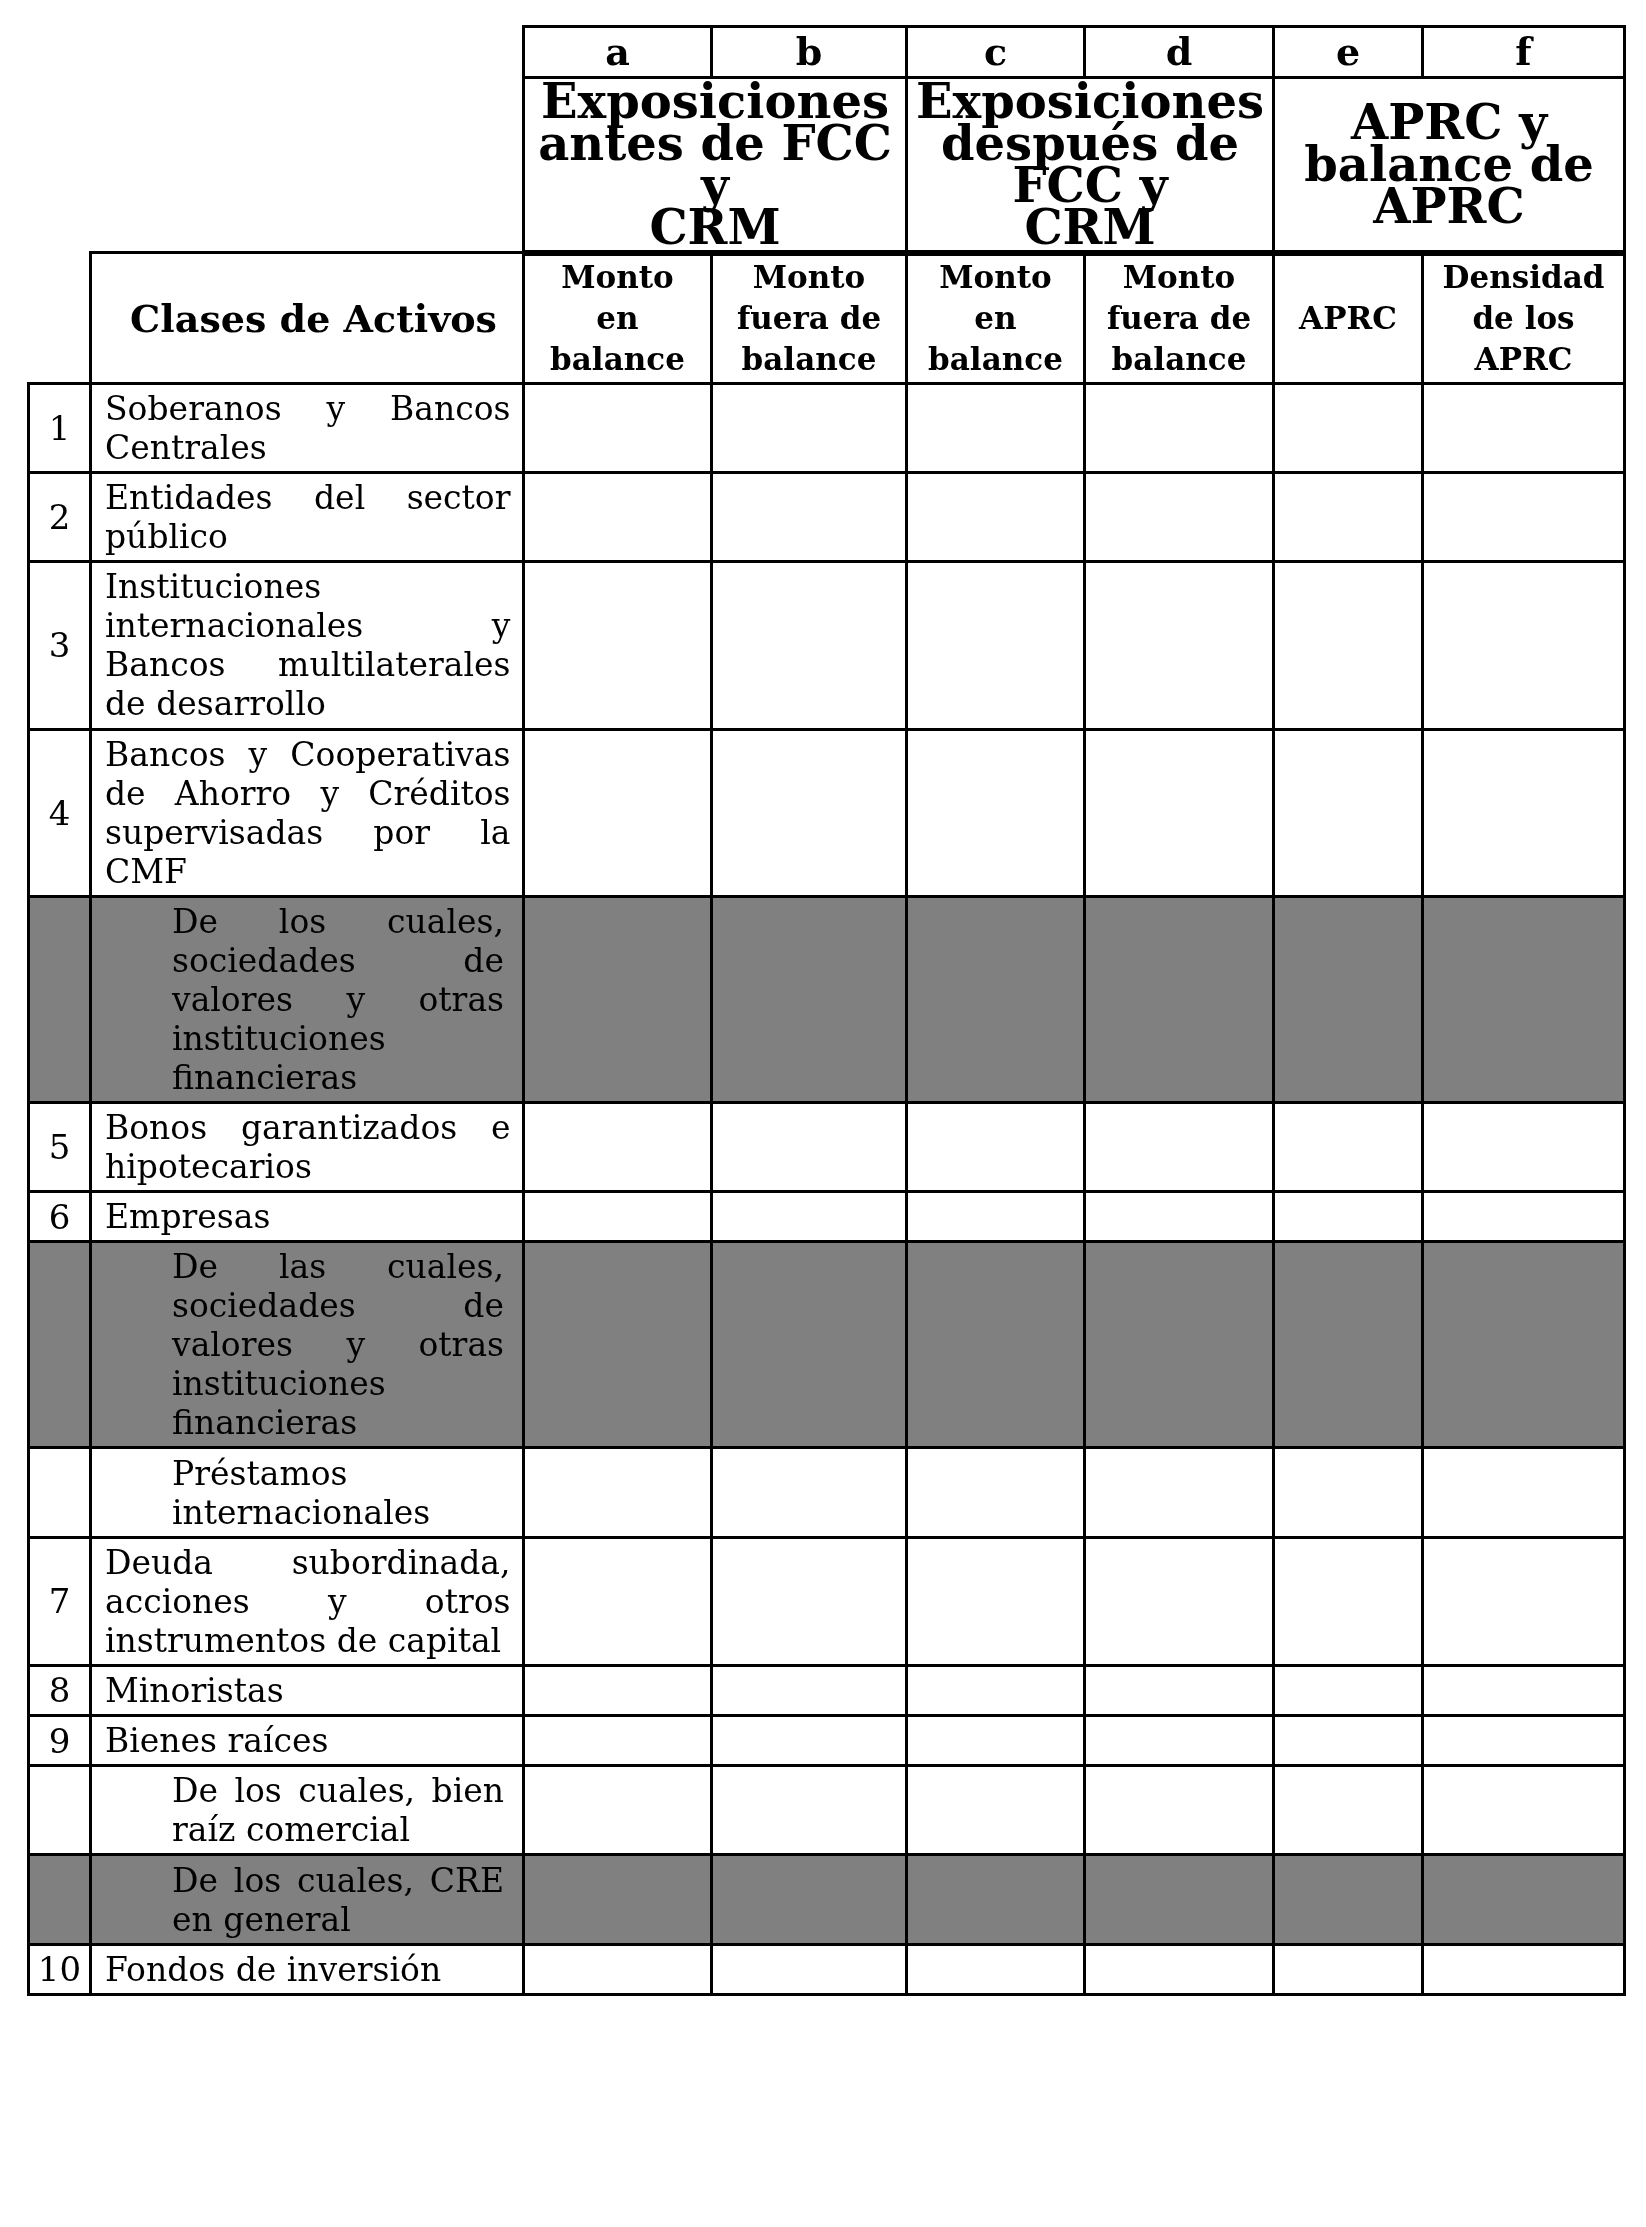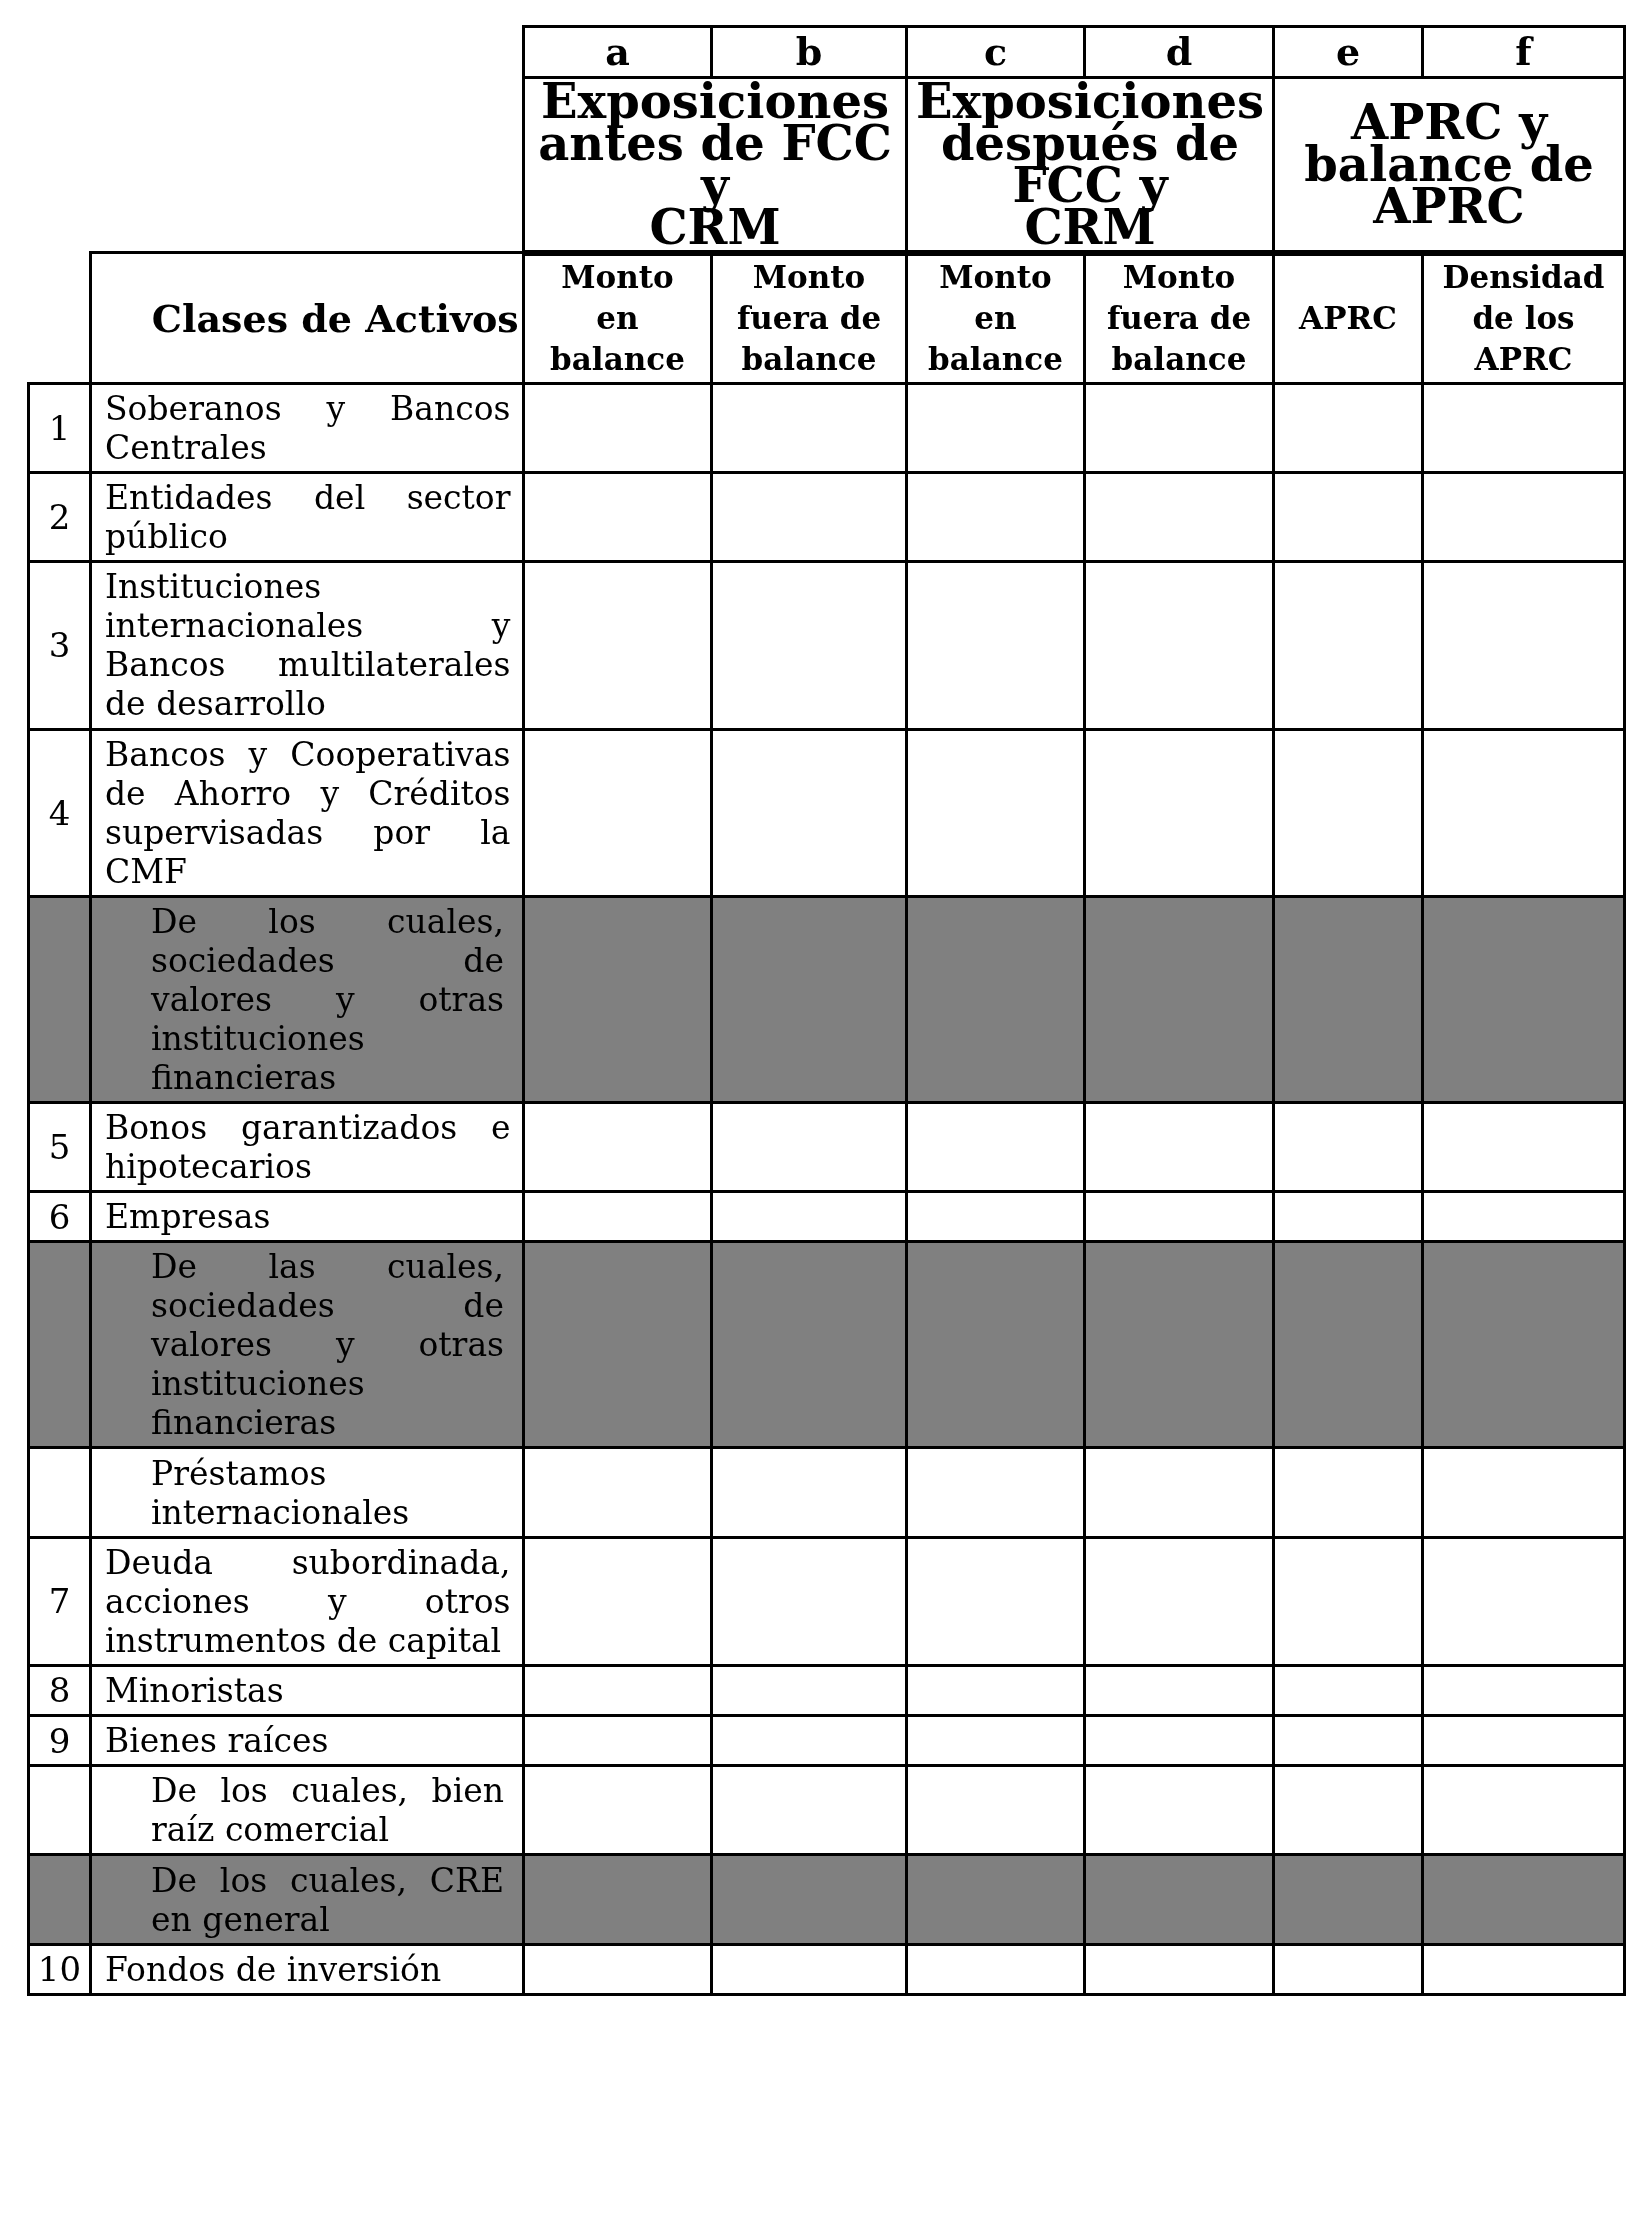--- a/index.html
+++ b/index.html
@@ -59,42 +59,42 @@
     height: 125px;
     padding: 1.6px 3.3px;
     text-align: center;
     vertical-align: middle;
     font-weight: bold;
     font-size: 31px;
     line-height: 41px;
     white-space: pre-line;
   }
   tr.colheads td.asset-class-header {
-    text-align: right;
+    text-align: center;
     padding-left: 16.4px;
     font-size: 38px;
     white-space: normal;
   }
   
   tr.body td.num {
     padding: 0;
     text-align: center;
     vertical-align: middle;
     font-size: 34px;
   }
   tr.body td.label {
     padding: 4.1px 11.5px 4.1px 13px;
     text-align: justify;
     vertical-align: middle;
     font-size: 33px;
     line-height: 39px;
     margin-top: 48px;
   }
   tr.body.indent td.label {
-    padding-left: 59px;
+    padding-left: 80px;
     padding-right: 18px;
   }
   tr.body td.cell {
     padding: 0;
   }
   tr.body.gray td {
     background: #808080;
   }
 </style>
 </head>

